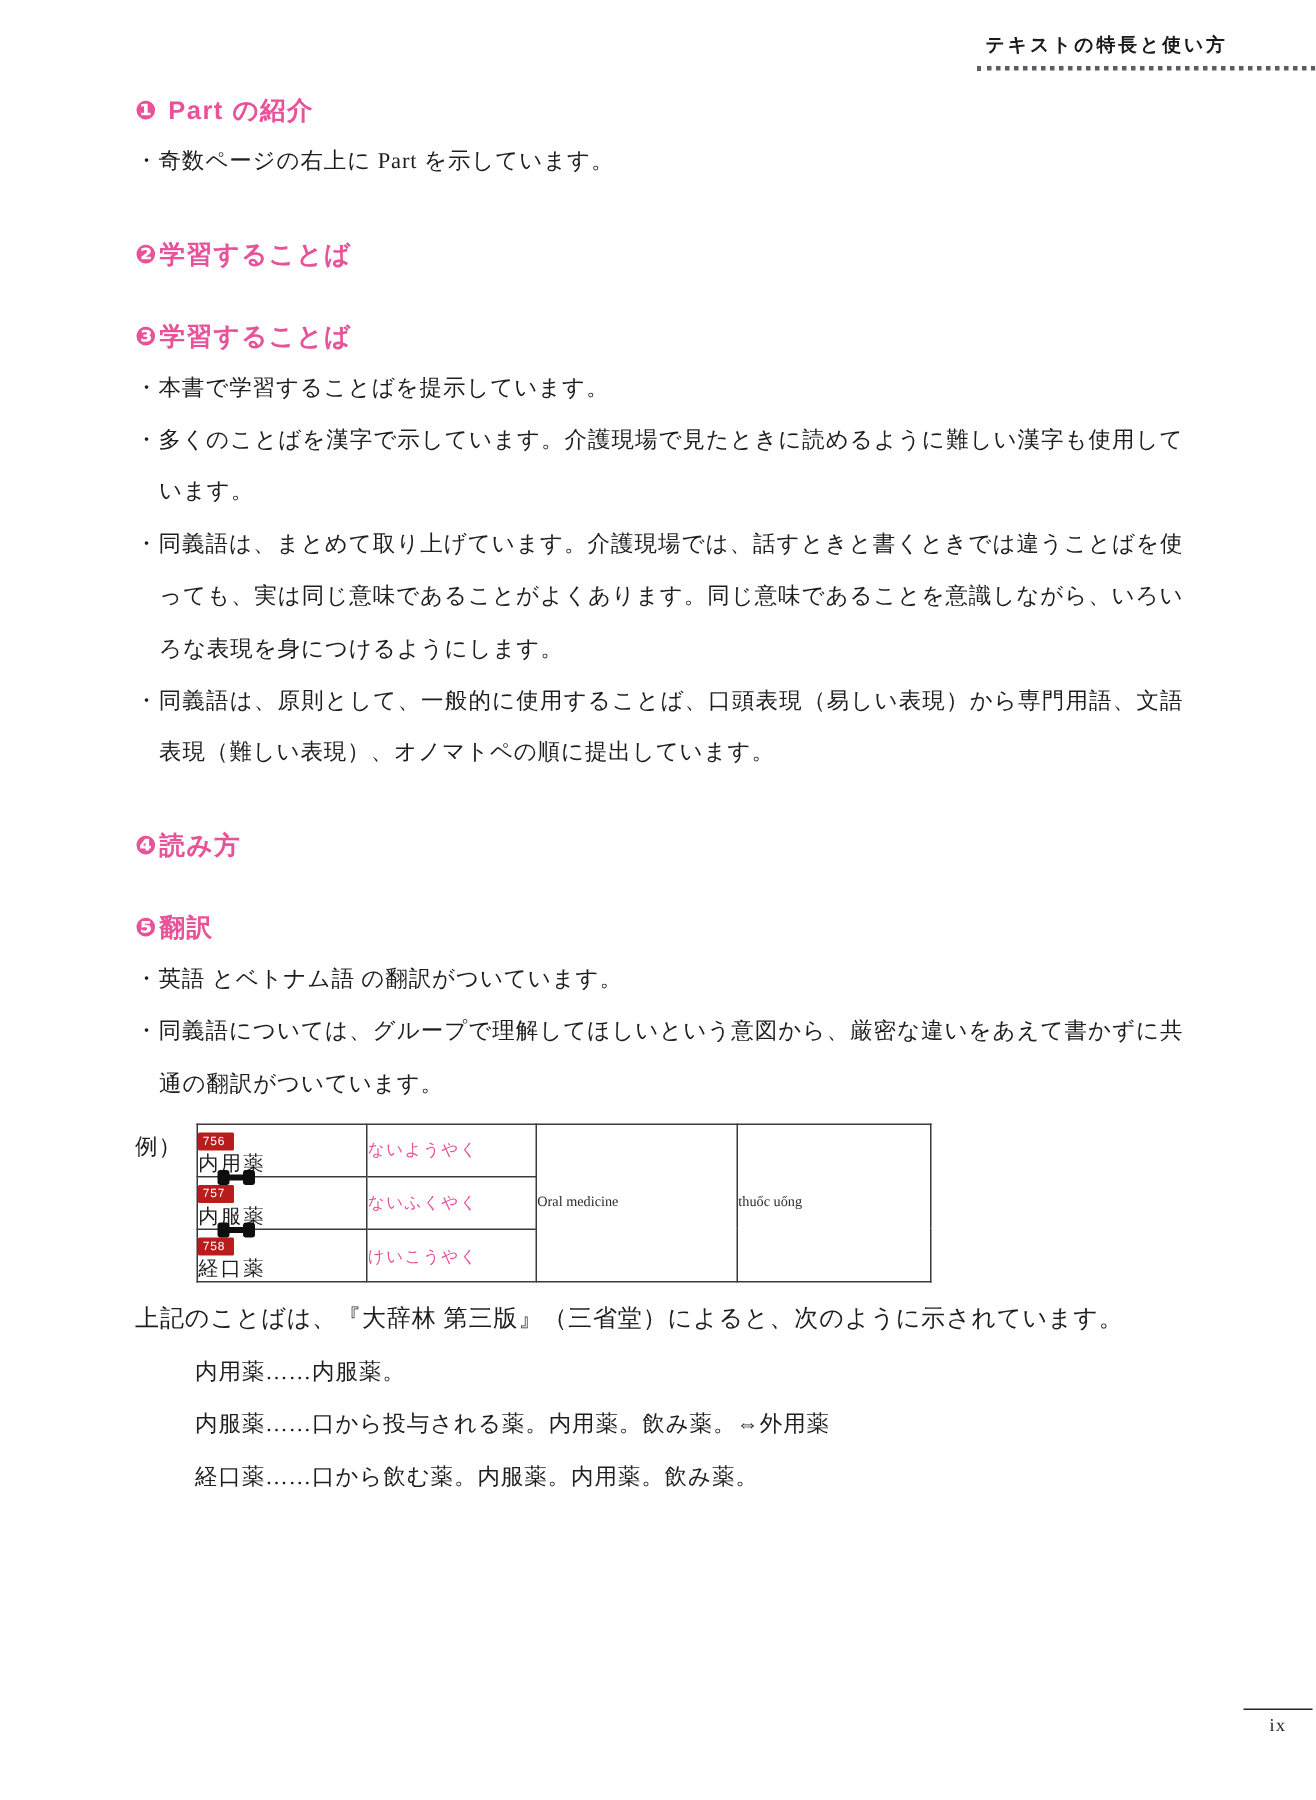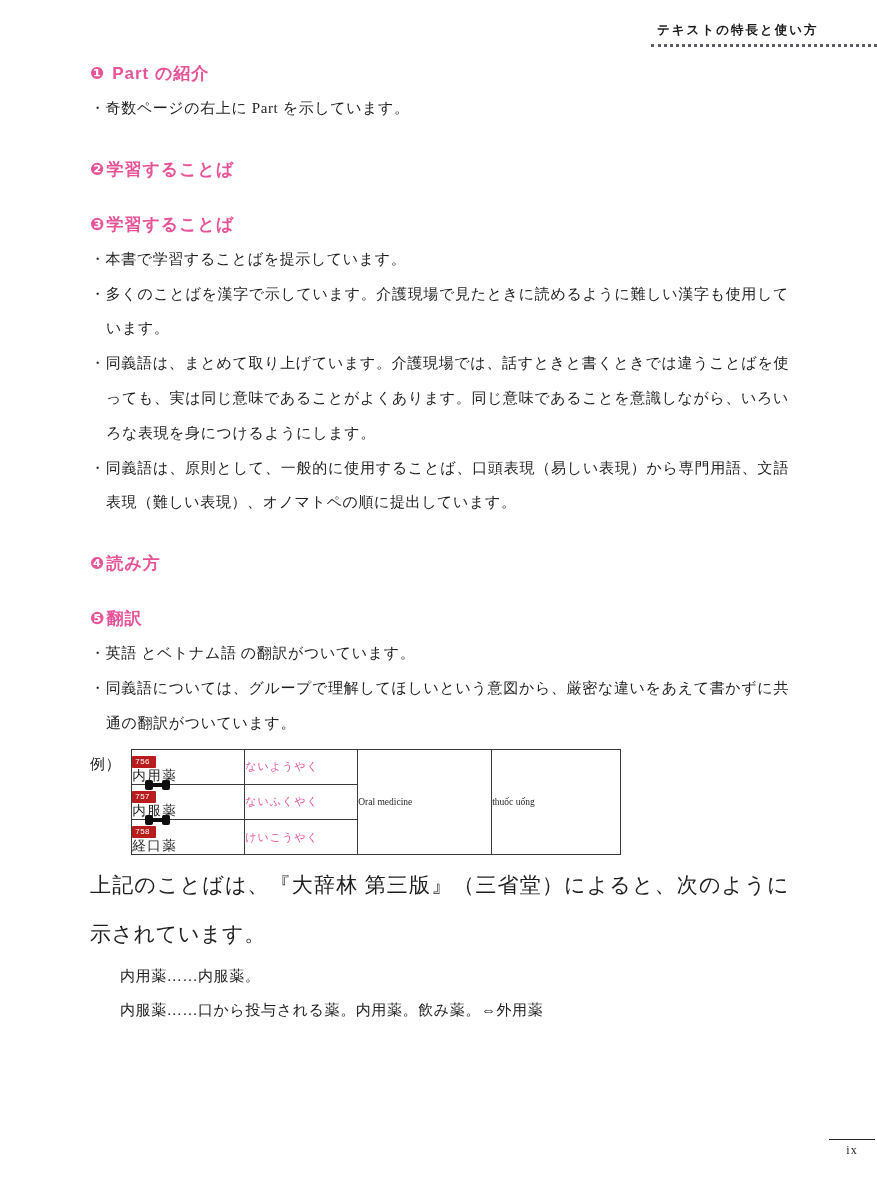--- a/index.html
+++ b/index.html
@@ -63,22 +63,22 @@
     width:128px;vertical-align:middle;padding-left:10px;font-size:9.5px;color:#2a2a2a;
     border-left:1px dashed #3a3a3a !important;
   }
   .link-icon{position:absolute;left:13px;bottom:-6px;width:25px;height:10px;z-index:3;}
   .link-icon::before,.link-icon::after{
     content:"";position:absolute;top:0;width:8px;height:10px;background:#0e0e0e;border-radius:2px;
   }
   .link-icon::before{left:0;}
   .link-icon::after{right:0;}
   .link-icon .bar{position:absolute;left:6px;top:3px;width:13px;height:4px;background:#0e0e0e;}
-  .note{font-size:21px;line-height:2.32;letter-spacing:0.6px;text-align:justify;}
-  .defs{margin-left:30px;}
+  .note{font-size:16px;line-height:2.32;letter-spacing:0.6px;text-align:justify;}
+  .defs{margin-left:40px;}
   .defs .def-line{font-size:15px;line-height:2.32;letter-spacing:0.6px;}
   .pageno{
     position:absolute;right:2px;bottom:42px;width:46px;
     border-top:1.5px solid #222;
     text-align:center;font-size:12px;letter-spacing:1px;
     padding-top:3px;
   }
 </style>
 </head>
 <body>
@@ -167,19 +167,20 @@
         </tr>
       </tbody>
         </table>
     </div>
 
     <div class="note">上記のことばは、『大辞林 第三版』（三省堂）によると、次のように示されています。</div>
 
     <div class="defs">
       <div class="def-line">内用薬……内服薬。</div>
       <div class="def-line">内服薬……口から投与される薬。内用薬。飲み薬。⇔外用薬</div>
+      <div class="def-line">経口薬……口から飲む薬。内服薬。内用薬。飲み薬。</div>
     </div>
 
   </div>
 
   <div class="pageno">ix</div>
 
 </div>
 
 </body></html>

